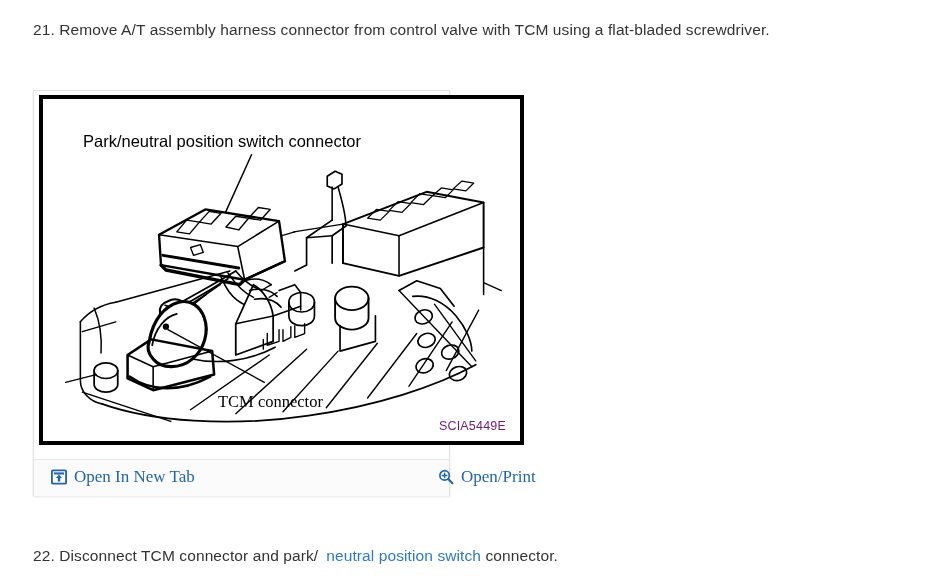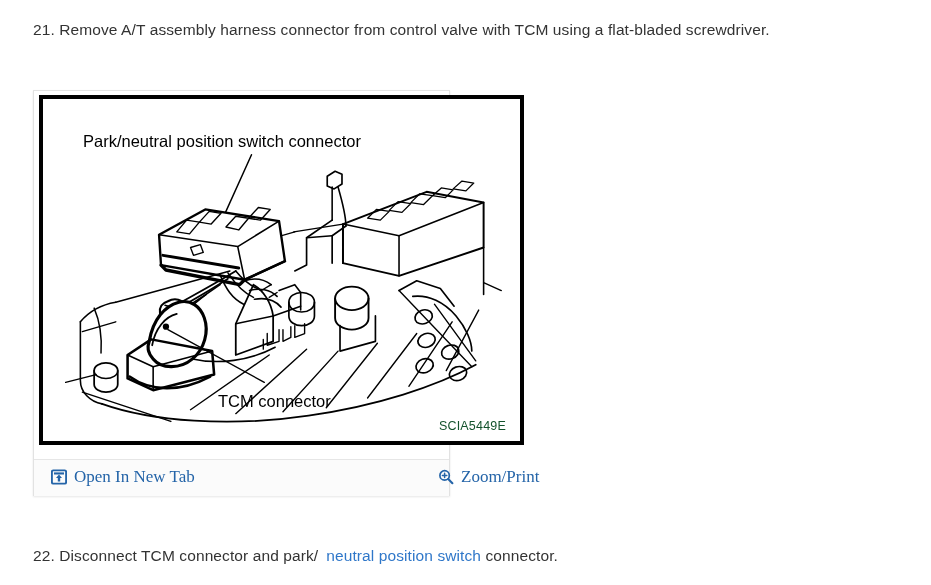--- a/index.html
+++ b/index.html
@@ -74,32 +74,32 @@
     top: 33px;
     font-family: "Liberation Sans", sans-serif;
     font-size: 16.5px;
     color: #000000;
     white-space: nowrap;
   }
   .caption-bottom {
     position: absolute;
     left: 175px;
     top: 293px;
-    font-family: Liberation Sans, sans-serif;
+    font-family: Liberation Serif, serif;
     font-size: 16.5px;
     color: #000000;
     white-space: nowrap;
   }
   .figure-code {
     position: absolute;
     right: 14px;
     bottom: 8px;
     font-family: "Liberation Sans", sans-serif;
     font-size: 12.5px;
-    color: #14532d;
+    color: #701a75;
     letter-spacing: 0.2px;
     text-align: right;
   }
 
   
   .figure-toolbar {
     position: absolute;
     left: 0;
     top: 368px;
     width: 100%;
@@ -281,20 +281,20 @@
     </a>
 
     <a class="tool-link" id="zoom-print" href="#">
       <span class="tool-icon">
         <svg viewBox="0 0 16 16" width="16" height="16">
           <circle cx="6.6" cy="6.4" r="4.7" fill="none" stroke="#2464a8" stroke-width="1.7"></circle>
           <path d="M6.6 4.2 V8.6 M4.4 6.4 H8.8" stroke="#2464a8" stroke-width="1.5" stroke-linecap="round"></path>
           <path d="M10.2 10.0 L14.4 14.2" stroke="#2464a8" stroke-width="2.1" stroke-linecap="round"></path>
         </svg>
       </span>
-      <span>Zoom/Print</span>
+      <span>Open/Print</span>
     </a>
   </div>
 </div>
 
 <div class="step-text" id="step-22">
   <span>22. Disconnect TCM connector and park/</span><a class="inline-link" href="#">neutral position switch</a><span> connector.</span>
 </div>
 
 </body></html>

